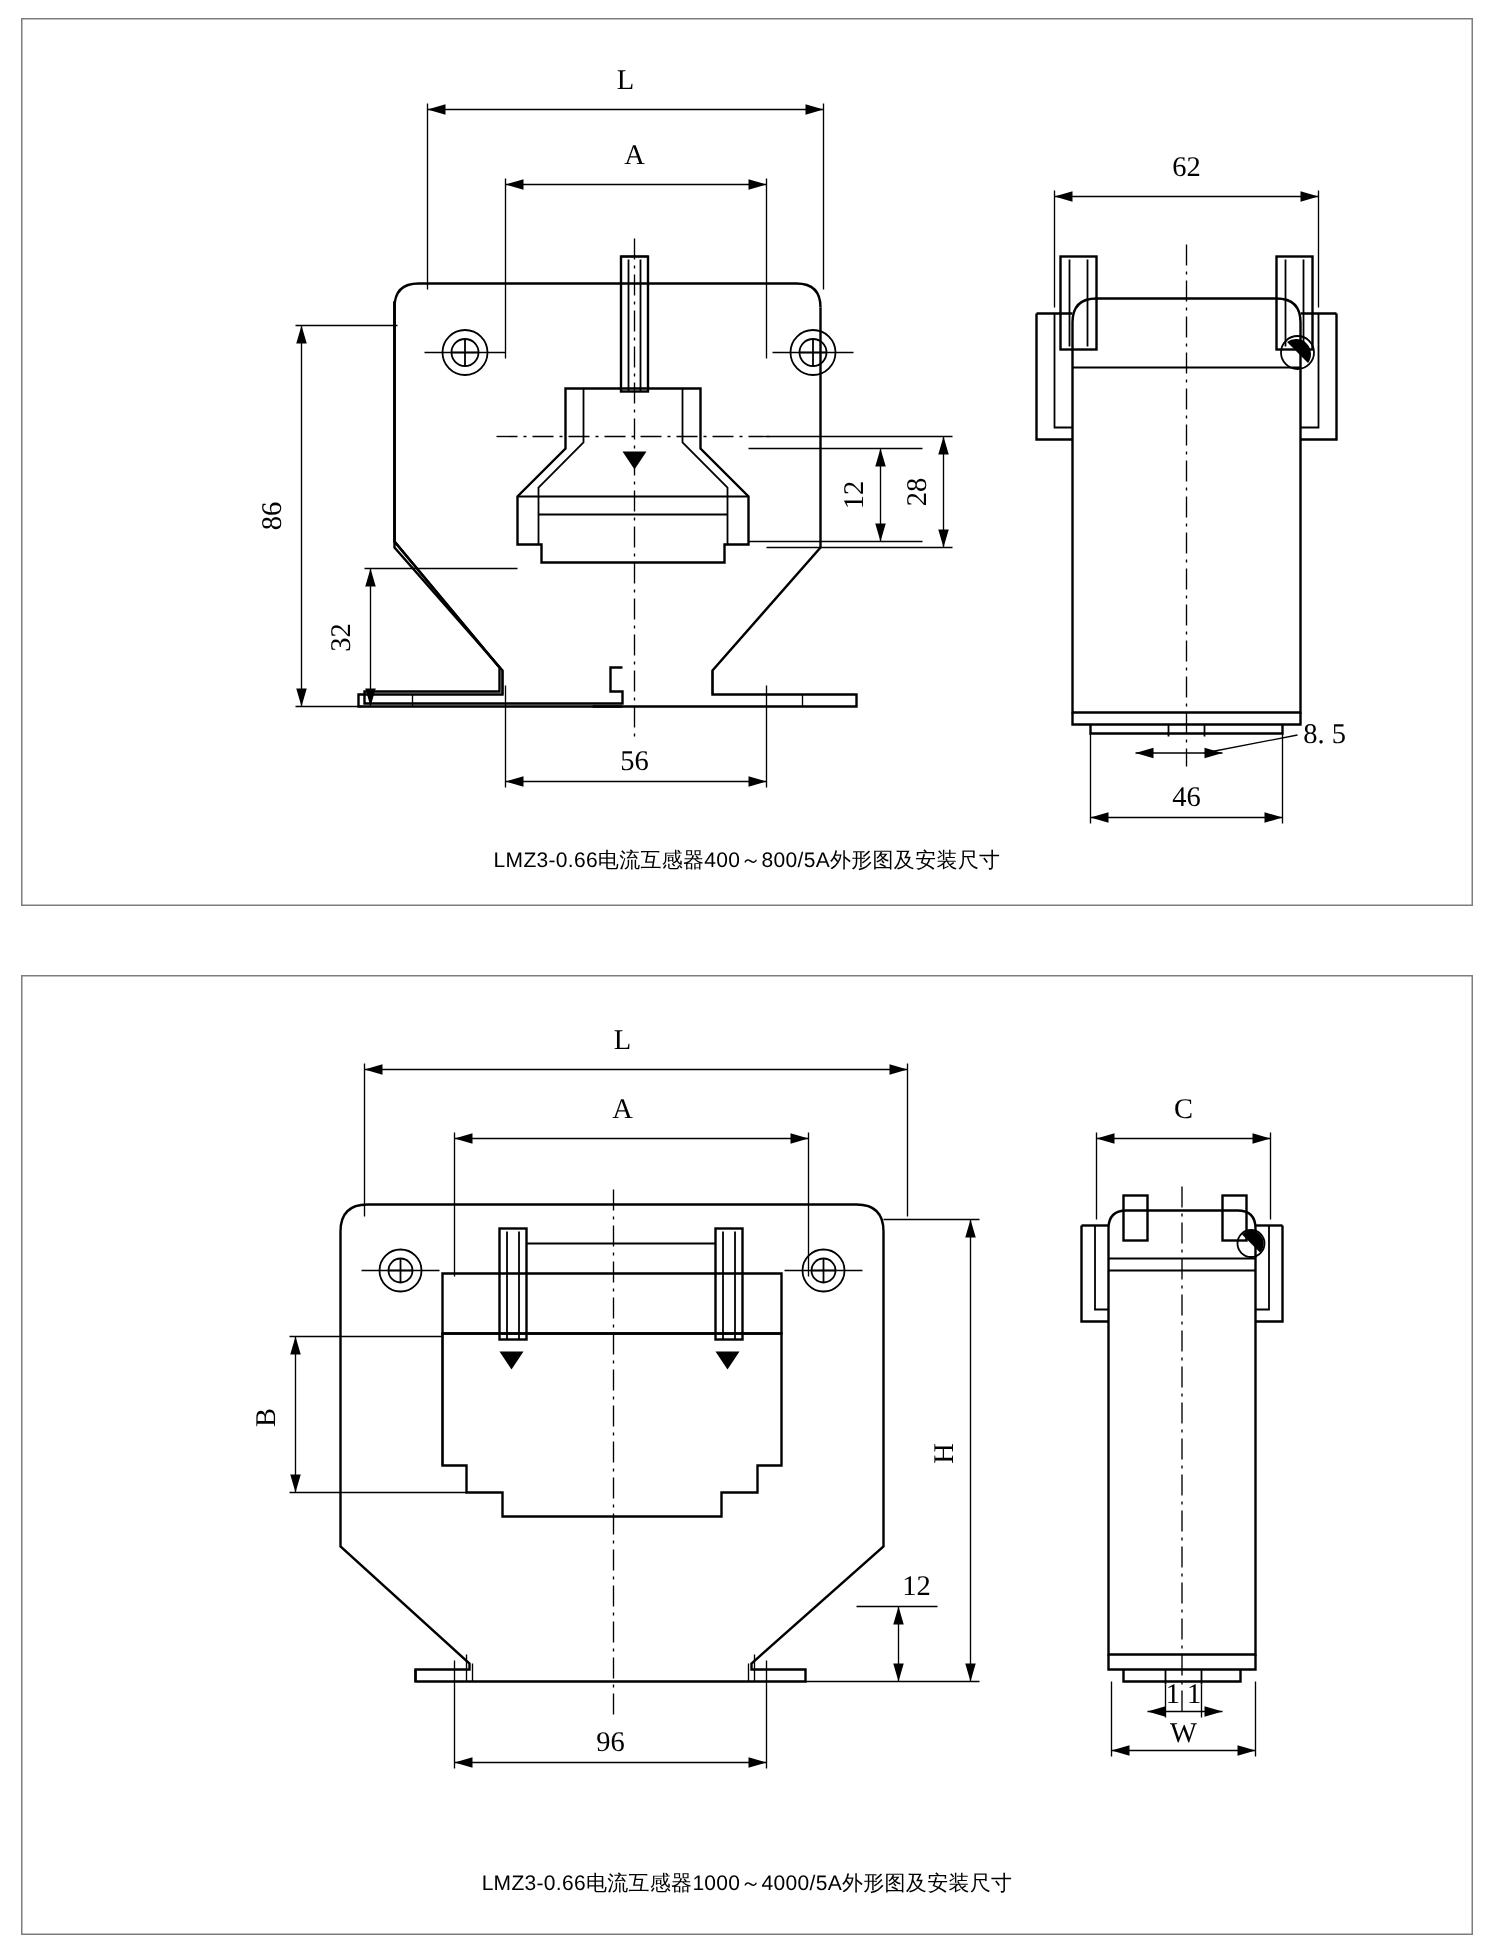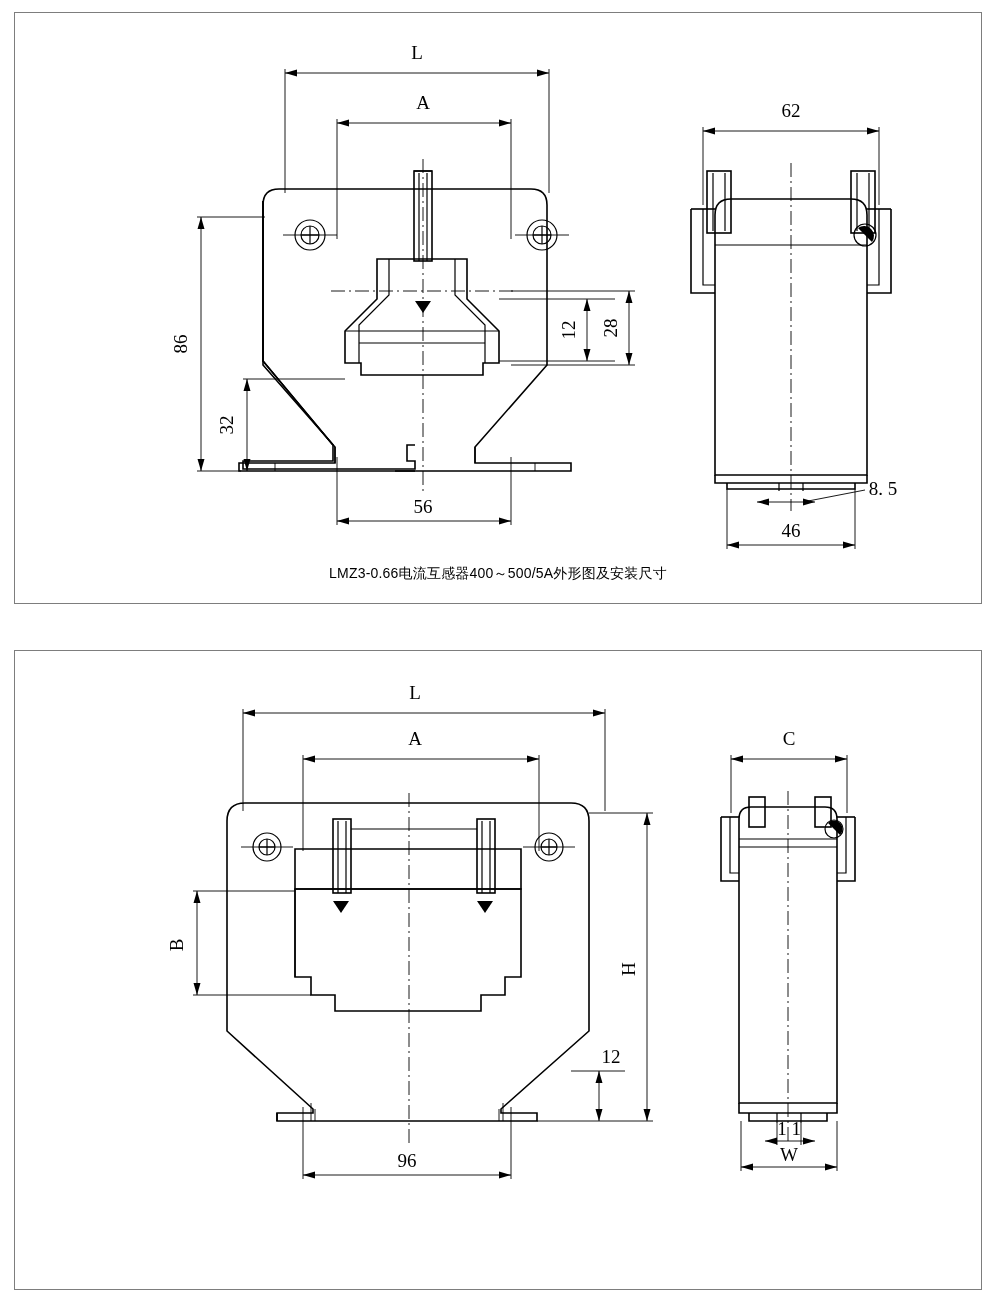--- a/index.html
+++ b/index.html
@@ -190,21 +190,21 @@
           <line class="dim" x1="712" y1="532" x2="840" y2="532"></line>
           <path class="solidfill" d="M712 532 L724 528.5 L724 535.5 Z"></path>
           <path class="solidfill" d="M840 532 L828 528.5 L828 535.5 Z"></path>
           <line class="thin" x1="712" y1="476" x2="712" y2="536"></line>
           <line class="thin" x1="840" y1="476" x2="840" y2="536"></line>
           <text class="dimtxt" x="776" y="524">46</text>
         </g>
       </g>
     </svg>
 
-    <div class="caption" style="top:552px;">LMZ3-0.66电流互感器400～500/5A外形图及安装尺寸</div>
+    <div class="caption" style="top:552px;">LMZ3-0.66电流互感器400～800/5A外形图及安装尺寸</div>
   </div>
 
   <div class="panel" id="panel-bottom">
 
     <svg width="966" height="600" viewBox="0 0 966 600">
 
       <g>
 
         <path class="ln2" d="M212 170 Q212 152 230 152 L556 152 Q574 152 574 170 L574 380 L486 458 L486 462 L522 462 L522 470 L262 470 L262 462 L298 462 L298 458 L212 380 Z"></path>
 
@@ -350,15 +350,16 @@
           <line class="dim" x1="726" y1="516" x2="822" y2="516"></line>
           <path class="solidfill" d="M726 516 L738 512.5 L738 519.5 Z"></path>
           <path class="solidfill" d="M822 516 L810 512.5 L810 519.5 Z"></path>
           <line class="thin" x1="726" y1="470" x2="726" y2="520"></line>
           <line class="thin" x1="822" y1="470" x2="822" y2="520"></line>
           <text class="dimtxt" x="774" y="510">W</text>
         </g>
       </g>
     </svg>
 
+    <div class="caption" style="top:596px;">LMZ3-0.66电流互感器1000～4000/5A外形图及安装尺寸</div>
   </div>
 
 </div>
 
 </body></html>

